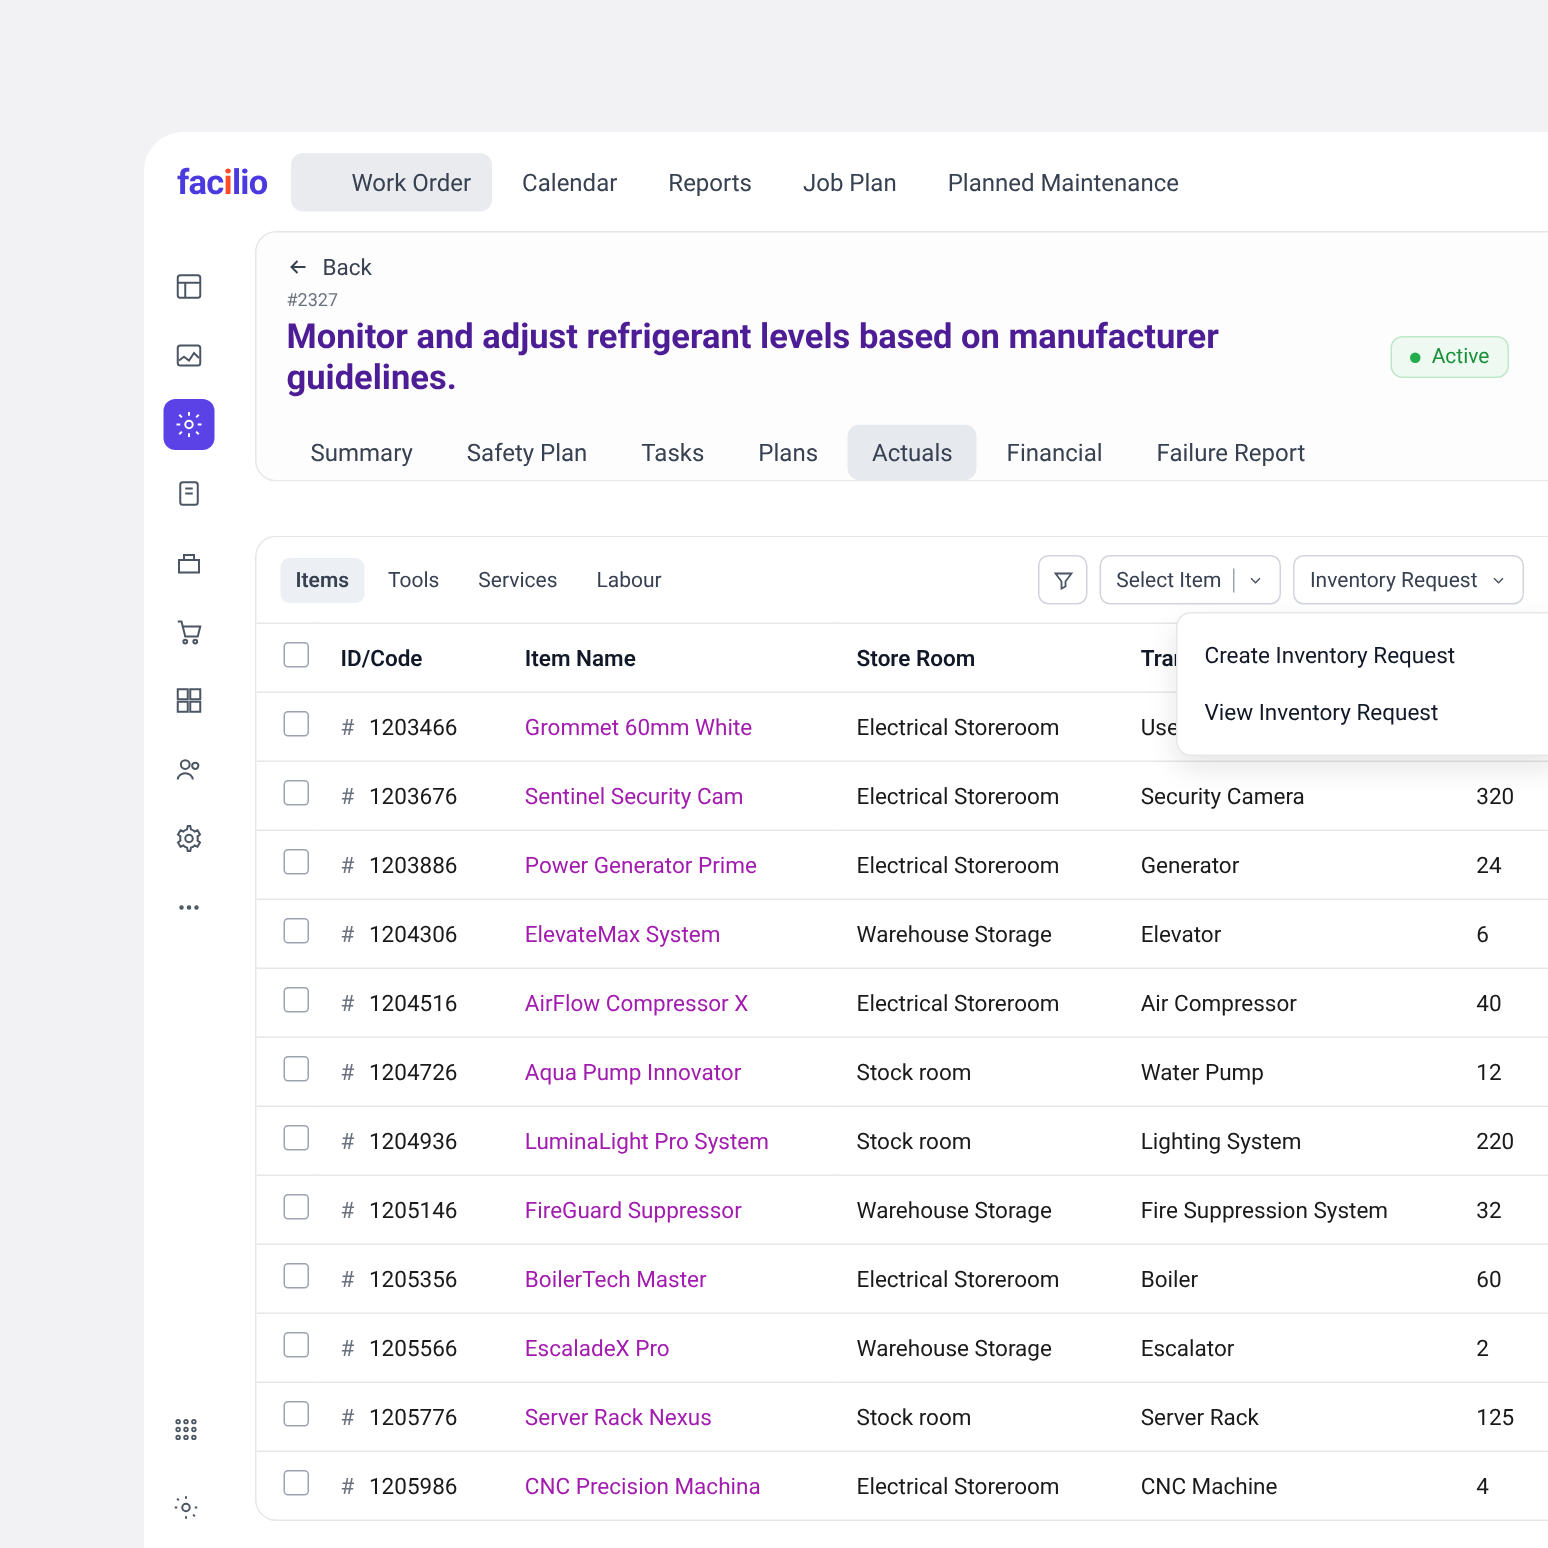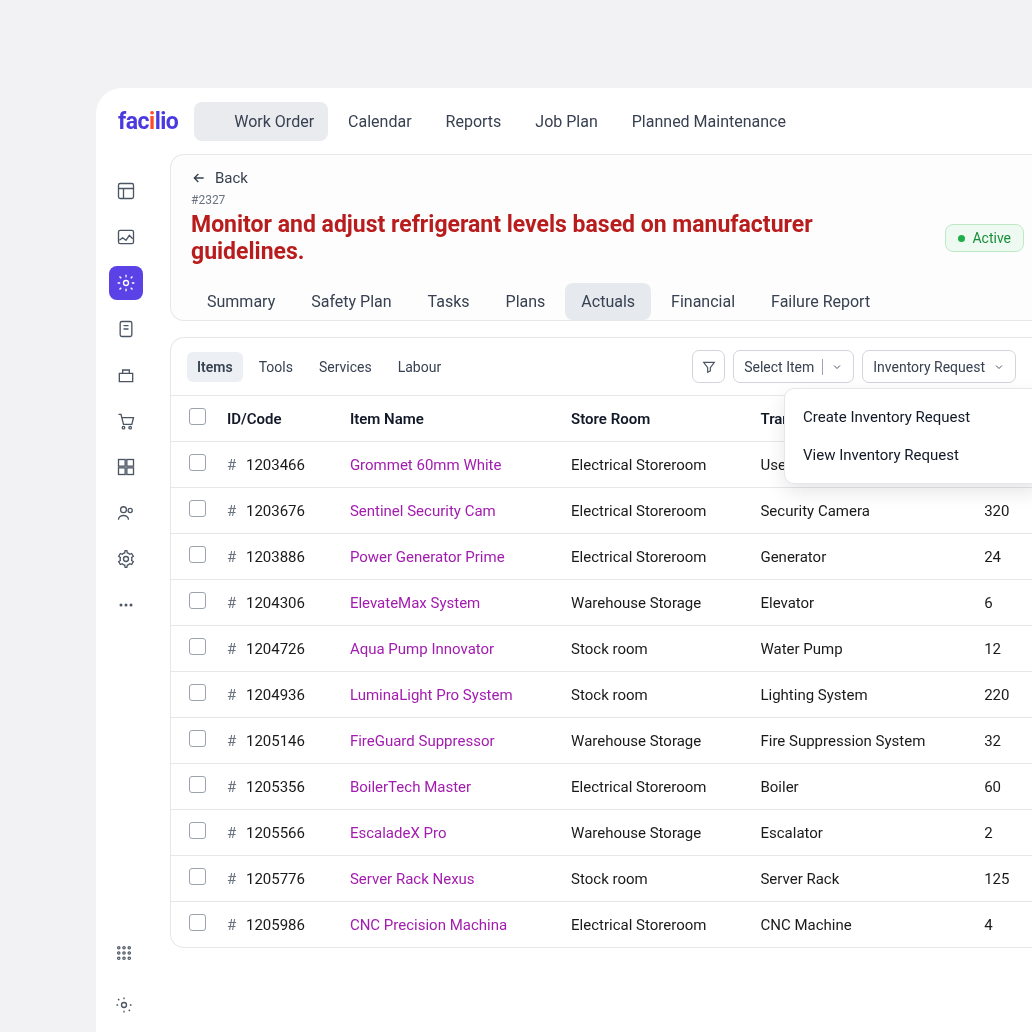--- a/index.html
+++ b/index.html
@@ -72,31 +72,31 @@
   cursor: pointer;
 }
 .side-btn svg { stroke: currentColor; fill: none; stroke-width: 1.6; }
 .side-btn.active { background: #5a42e6; color: #fff; }
 .content {
   flex: 1;
   min-width: 0;
   padding-right: 0;
 }
 .header-panel {
-  margin: 0 0 16px 14px;
+  margin: 0 0 36px 14px;
   background: #fdfdfd;
   border: 1px solid #e5e7eb;
   border-right: none;
   border-radius: 14px 0 0 14px;
-  padding: 14px 8px 0 20px;
+  padding: 14px 26px 0 20px;
 }
 .back-row { display: flex; align-items: center; gap: 8px; font-size: 15px; color: #374151; cursor: pointer; }
 .idline { font-size: 12px; color: #6b7280; margin-top: 6px; }
 .title-row { display: flex; align-items: center; gap: 14px; margin-top: 4px; }
-.title-text { font-size: 23px; font-weight: 700; color: #b91c1c; }
+.title-text { font-size: 23px; font-weight: 700; color: #4c1d95; }
 .status-badge {
   display: inline-flex; align-items: center; gap: 7px;
   border: 1px solid #bfe8c9; background: #eefaf1;
   padding: 5px 12px; border-radius: 8px;
   font-size: 14px; color: #1a8f3a;
 }
 .status-dot { width: 7px; height: 7px; border-radius: 50%; background: #1fae4a; }
 .subtabs { display: flex; gap: 4px; margin-top: 18px; overflow: hidden; }
 .subtab { padding: 9px 16px; font-size: 16px; color: #374151; border-radius: 8px; cursor: pointer; white-space: nowrap; }
 .subtab.active { background: #e6e9ee; }
@@ -330,20 +330,28 @@
                 <td>Generator</td>
                 <td>24</td>
               </tr>
               <tr>
                 <td><span class="cb"></span></td>
                 <td><span class="hash">#</span> 1204306</td>
                 <td><span class="link">ElevateMax System</span></td>
                 <td>Warehouse Storage</td>
                 <td>Elevator</td>
                 <td>6</td>
+              </tr>
+              <tr>
+                <td><span class="cb"></span></td>
+                <td><span class="hash">#</span> 1204516</td>
+                <td><span class="link">AirFlow Compressor X</span></td>
+                <td>Electrical Storeroom</td>
+                <td>Air Compressor</td>
+                <td>40</td>
               </tr>
               <tr>
                 <td><span class="cb"></span></td>
                 <td><span class="hash">#</span> 1204726</td>
                 <td><span class="link">Aqua Pump Innovator</span></td>
                 <td>Stock room</td>
                 <td>Water Pump</td>
                 <td>12</td>
               </tr>
               <tr>

